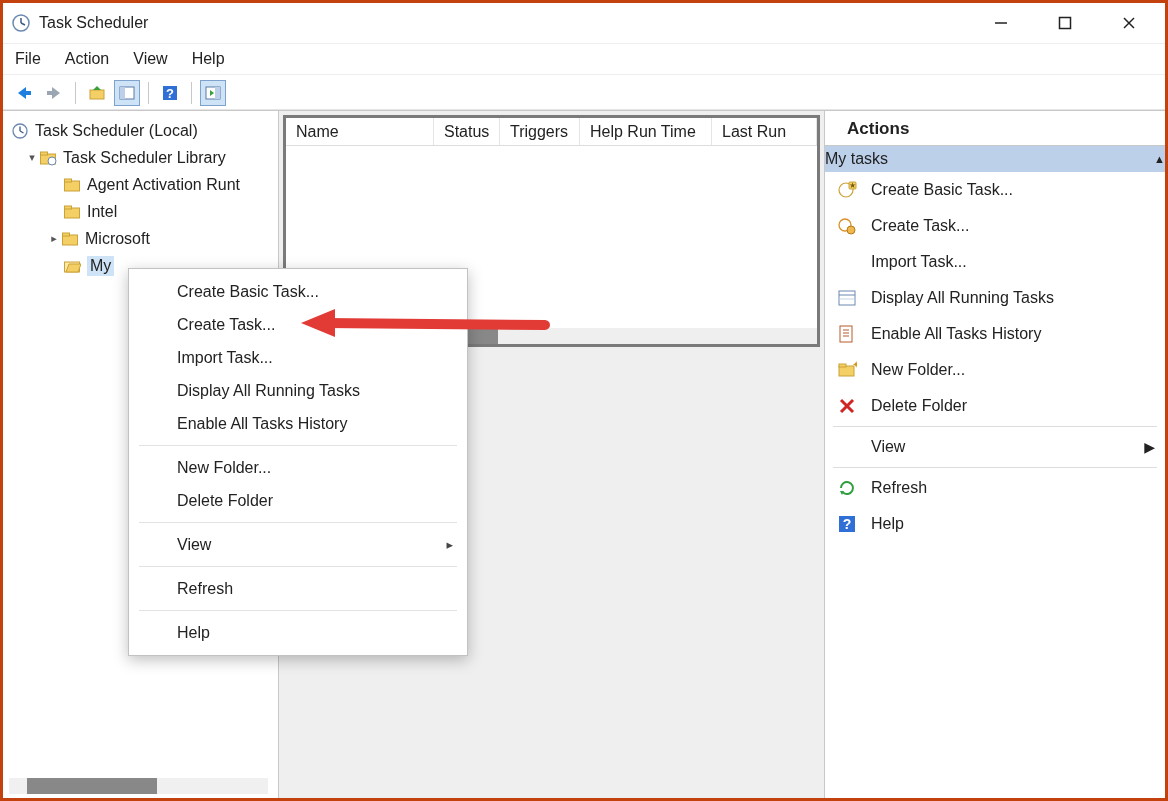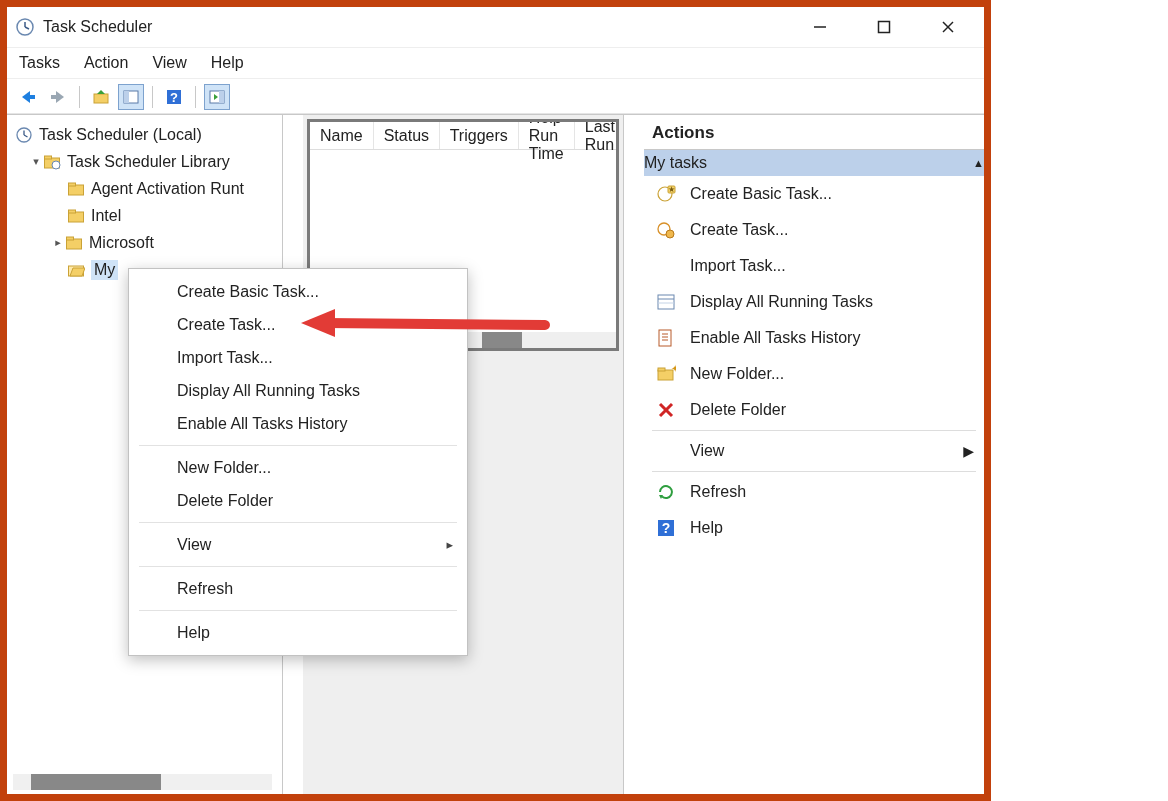--- a/index.html
+++ b/index.html
@@ -1,48 +1,48 @@
 <!DOCTYPE html>
 <html><head>
 <meta charset="utf-8">
 <style>
   * { box-sizing: border-box; }
   html, body { margin:0; padding:0; font-family: "Segoe UI", Arial, sans-serif; font-size:15px; color:#222; background:#fff; width:1168px; height:801px; overflow:hidden; }
-  .window { width:991px; height:801px; display:flex; flex-direction:column; border:7px solid #c2410c; }
+  .window { width:1168px; height:801px; display:flex; flex-direction:column; border:3px solid #c2410c; }
   .titlebar { height:40px; display:flex; align-items:center; padding:0 8px; background:#fff; }
   .titlebar .app-icon { width:20px; height:20px; margin-right:8px; }
   .titlebar .title { flex:1; font-size:16px; }
   .winbtns { display:flex; gap:28px; margin-right:10px; }
   .winbtn { width:36px; height:28px; display:flex; align-items:center; justify-content:center; }
   .menubar { height:32px; display:flex; align-items:center; gap:24px; padding:0 12px; border-top:1px solid #eee; border-bottom:1px solid #eee; font-size:16px; }
   .menubar span { cursor:default; }
   .toolbar { height:36px; display:flex; align-items:center; padding:0 8px; gap:4px; border-bottom:1px solid #c8c8c8; box-shadow: inset 0 -1px 0 #e5e5e5; }
   .tbtn { width:26px; height:26px; display:flex; align-items:center; justify-content:center; border:1px solid transparent; }
   .tbtn.on { border:1px solid #7da2ce; background:#cfe3f7; }
   .tsep { width:1px; height:22px; background:#c8c8c8; margin:0 4px; }
-  .body { flex:1; display:flex; min-height:0;gap:20px; }
+  .body { flex:1; display:flex; min-height:0; }
   .treepane { width:276px; border-right:1px solid #c8c8c8; display:flex; flex-direction:column; padding:6px 0 0 4px; position:relative; }
   .treepane .scroll-gutter { position:absolute; left:6px; right:10px; bottom:4px; height:16px; background:#f0f0f0; }
   .treepane .scroll-thumb { position:absolute; left:24px; bottom:4px; width:130px; height:16px; background:#888; }
   .tree-row { display:flex; align-items:center; height:27px; font-size:16px; padding-right:4px; white-space:nowrap; overflow:hidden; }
   .twisty { width:14px; text-align:center; color:#555; font-size:11px; }
   .tree-row .icon { width:18px; height:18px; margin-right:6px; flex:0 0 auto; }
   .indent0 { padding-left:4px; }
   .indent1 { padding-left:18px; }
   .indent2 { padding-left:56px; }
   .indent2b { padding-left:40px; }
   .sel-label { background:#cfe3f7; padding:1px 3px; }
   .centerpane { flex:1; display:flex; flex-direction:column; background:#efefef; border-right:1px solid #c8c8c8; padding:4px; min-width:0; }
   .listwrap { border:3px solid #7a7a7a; background:#fff; height:232px; position:relative; overflow:hidden; }
   .list-header { display:flex; height:28px; align-items:center; border-bottom:1px solid #ddd; font-size:16px; }
   .lh { padding:0 10px; border-right:1px solid #e5e5e5; height:100%; display:flex; align-items:center; }
   .list-scroll-h { position:absolute; left:0; right:0; bottom:0; height:16px; background:#efefef; }
   .list-scroll-h .thumb { position:absolute; left:172px; width:40px; top:0; bottom:0; background:#888; }
   .actionspane { width:340px; background:#fff; display:flex; flex-direction:column; }
-  .actions-title { font-weight:600; font-size:17px; padding:8px 10px 6px 8px; border-bottom:1px solid #c8c8c8; }
+  .actions-title { font-weight:600; font-size:17px; padding:8px 10px 6px 22px; border-bottom:1px solid #c8c8c8; }
   .actions-subhead { background:#bcd0ea; font-size:16px; padding:4px 0; display:flex; align-items:center; justify-content:space-between; }
   .actions-subhead .up { font-size:11px; }
   .action-item { display:flex; align-items:center; height:36px; padding:0 10px 0 12px; gap:14px; font-size:16px; }
   .action-item .ai-icon { width:20px; height:20px; flex:0 0 auto; display:flex; align-items:center; justify-content:center; }
   .action-sep { height:1px; background:#ddd; margin:2px 8px; }
   .action-item .chev { margin-left:auto; font-size:14px; }
   .ctxmenu { position:absolute; width:340px; background:#fff; border:1px solid #c2c2c2; box-shadow:0 4px 14px rgba(0,0,0,0.25); padding:6px 0; z-index:50; }
   .ctx-item { height:33px; display:flex; align-items:center; padding:0 18px 0 48px; font-size:16px; position:relative; }
   .ctx-item .chev { position:absolute; right:14px; font-size:13px; color:#444; }
   .ctx-sep { height:1px; background:#e2e2e2; margin:5px 10px; }
@@ -77,21 +77,21 @@
       <div class="winbtn">
           <svg width="14" height="14">
             <line x1="2" y1="2" x2="12" y2="12" stroke="#222" stroke-width="1.5"></line>
             <line x1="12" y1="2" x2="2" y2="12" stroke="#222" stroke-width="1.5"></line>
           </svg>
         </div>
     </div>
   </div>
 
   <div class="menubar">
-    <span>Tasks</span>
+    <span>File</span>
     <span>Action</span>
     <span>View</span>
     <span>Help</span>
   </div>
 
   <div class="toolbar">
     <div class="tbtn">
         <svg width="18" height="18">
           <polygon points="11,3 3,9 11,15" fill="#1e7fe0"></polygon>
           <rect x="9" y="7" width="7" height="4" fill="#1e7fe0"></rect>

